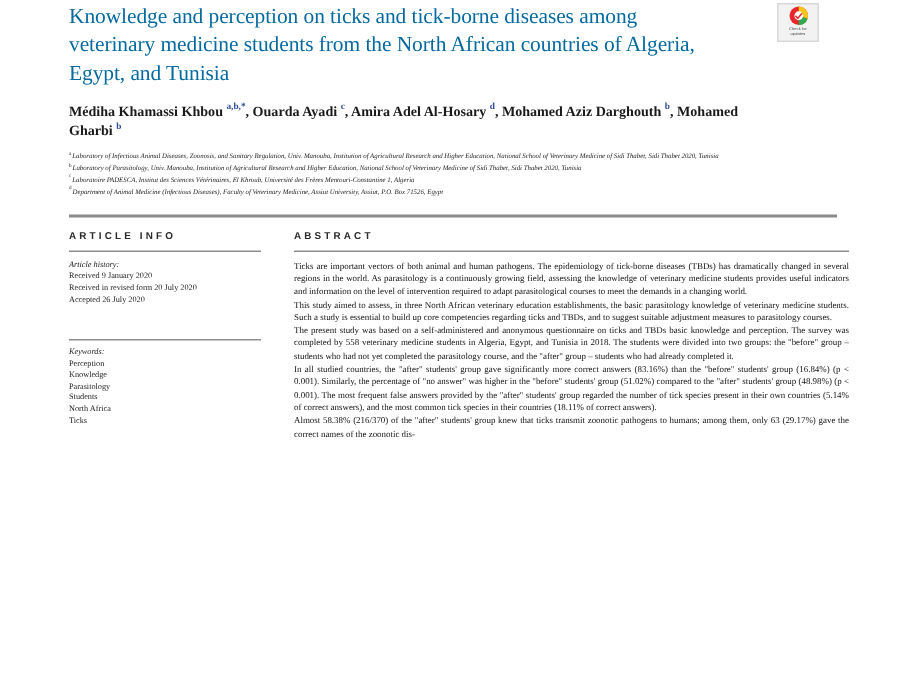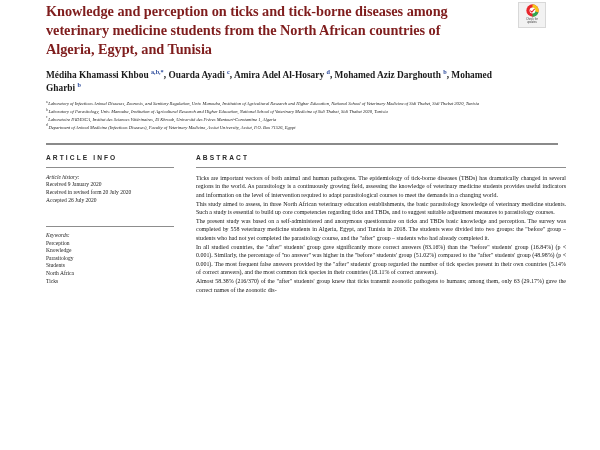--- a/index.html
+++ b/index.html
@@ -54,25 +54,25 @@
 
   
   .title-block {
     padding-top: 2px;
     padding-left: 28px;
     padding-right: 110px;
   }
   .paper-title {
     font-family: "Liberation Serif", serif;
     font-size: 14.3px;
-    font-weight: bold;
+    font-weight: normal;
     line-height: 19px;
     letter-spacing: -0.05px;
     margin: 0;
-    color: #7f1d1d;
+    color: #0369a1;
   }
 
   
   .authors {
     padding-left: 28px;
     padding-right: 60px;
     margin-top: 10px;
     font-size: 9.4px;
     font-weight: bold;
     line-height: 13.2px;

